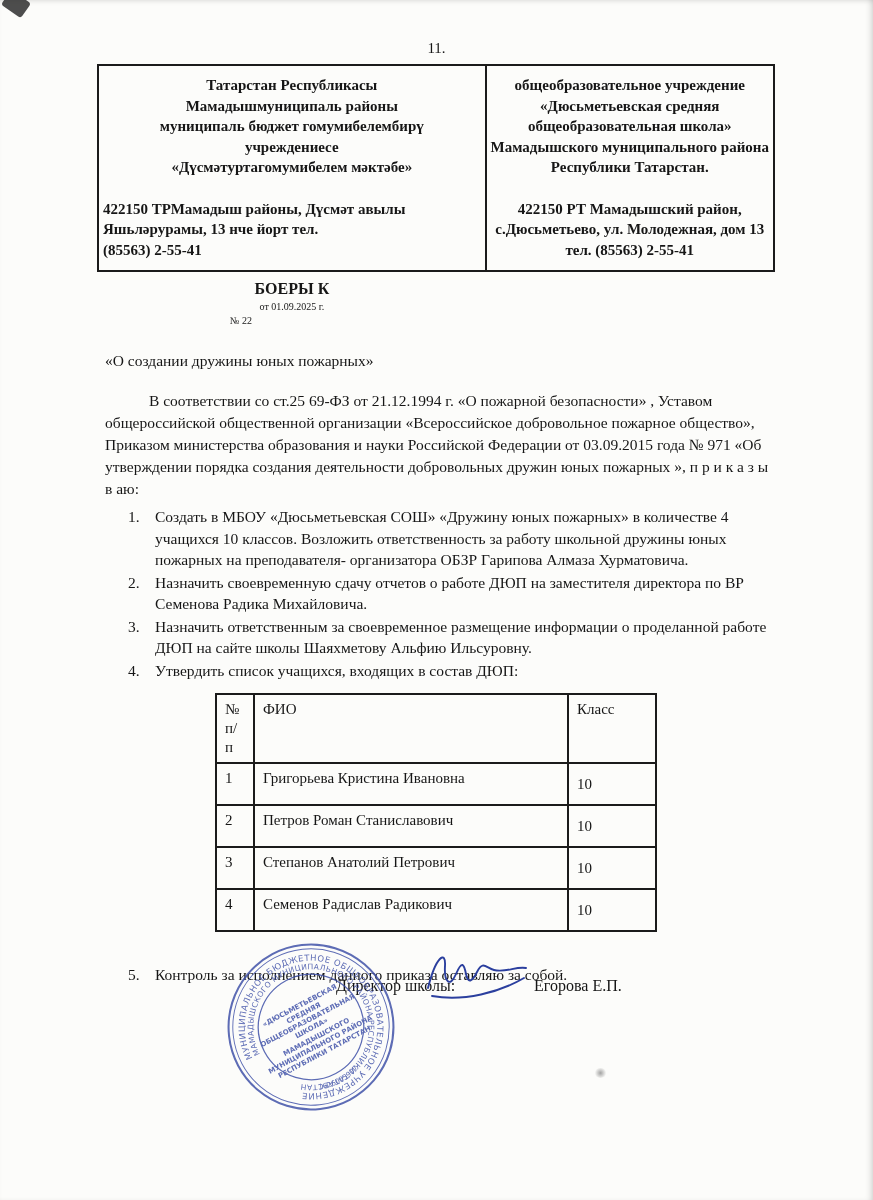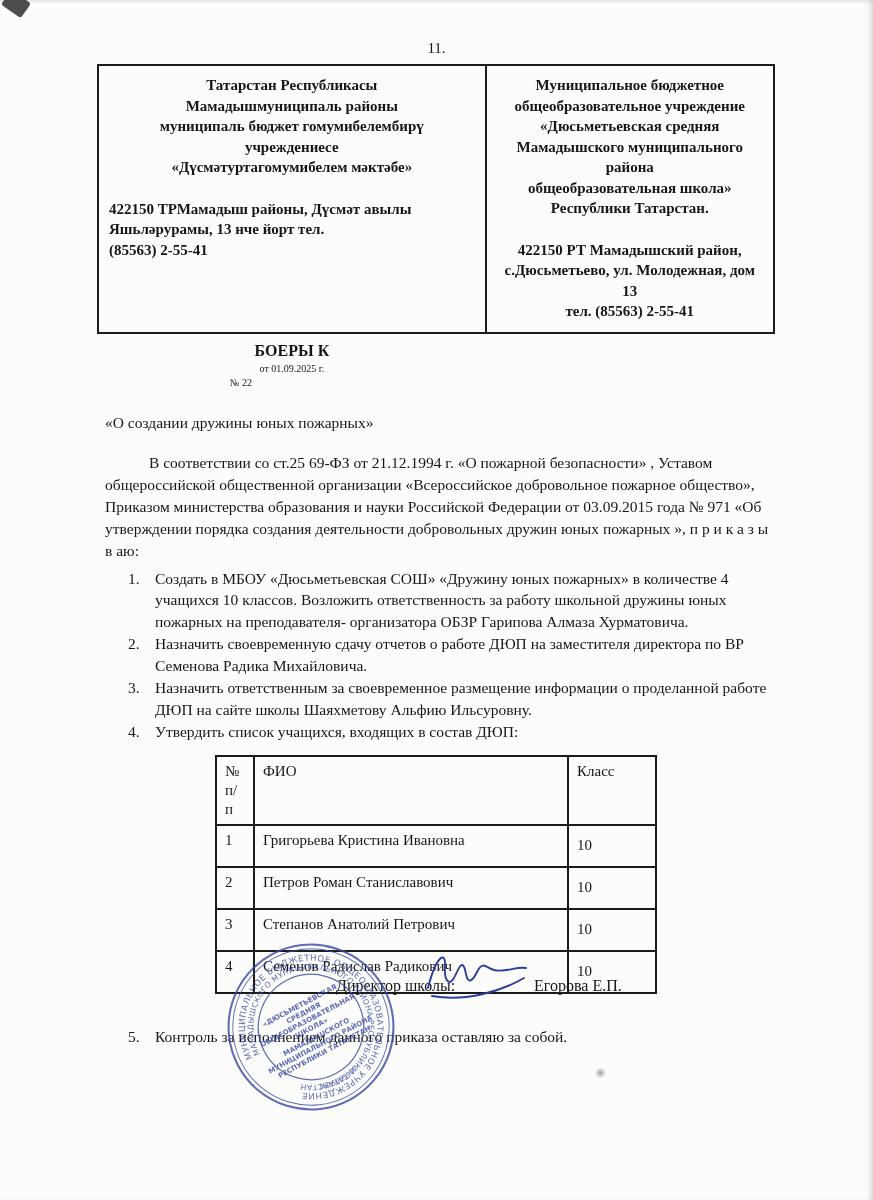--- a/index.html
+++ b/index.html
@@ -8,21 +8,21 @@
     background:#fcfcfa; color:#161616;
     font-family:"Liberation Serif", serif;
     box-shadow: inset -5px 0 7px -4px rgba(0,0,0,.20), inset 0 4px 6px -4px rgba(0,0,0,.14);
   }
   .corner-smudge { position:absolute; left:4px; top:-5px; width:24px; height:18px;
     background:#2e2e2e; transform:rotate(35deg); border-radius:3px; opacity:.85; }
   .page-number { padding-top:40px; text-align:center; font-size:15px; }
 
   .letterhead { display:flex; width:678px; margin:7px 0 0 97px; box-sizing:border-box;
     border:2px solid #1b1b1b; font-weight:bold; font-size:15px; line-height:20.5px; }
-  .lh-col { box-sizing:border-box; padding:9px 10px 10px; }
+  .lh-col { box-sizing:border-box; padding:9px 4px 10px; }
   .lh-left { width:57.5%; border-right:2px solid #1b1b1b; }
   .lh-right { width:42.5%; text-align:center; }
   .lh-title { text-align:center; }
   .lh-address { margin-top:21px; }
   .lh-left .lh-address { text-align:left; }
 
   .order-row { display:flex; width:678px; margin:8px 0 0 97px;flex-direction:column; }
   .order-col { text-align:center; }
   .order-col.left { width:57.5%; }
   .order-col.right { width:42.5%; }
@@ -79,25 +79,24 @@
         <div>«Дүсмәтуртагомумибелем  мәктәбе»</div>
       </div>
       <div class="lh-address">
         <div>422150   ТРМамадыш районы, Дүсмәт авылы</div>
         <div>Яшьләрурамы,  13 нче  йорт            тел.</div>
         <div>(85563) 2-55-41</div>
       </div>
     </div>
     <div class="lh-col lh-right">
       <div class="lh-title">
-        <div>Муниципальное бюджетное</div>
         <div>общеобразовательное  учреждение</div>
         <div>«Дюсьметьевская средняя</div>
+        <div>общеобразовательная школа»</div>
         <div>Мамадышского муниципального района</div>
-        <div>общеобразовательная школа»</div>
         <div>Республики Татарстан.</div>
       </div>
       <div class="lh-address">
         <div>422150  РТ Мамадышский район,</div>
         <div>с.Дюсьметьево,   ул.  Молодежная, дом  13</div>
         <div>тел. (85563) 2-55-41</div>
       </div>
     </div>
   </div>
 

